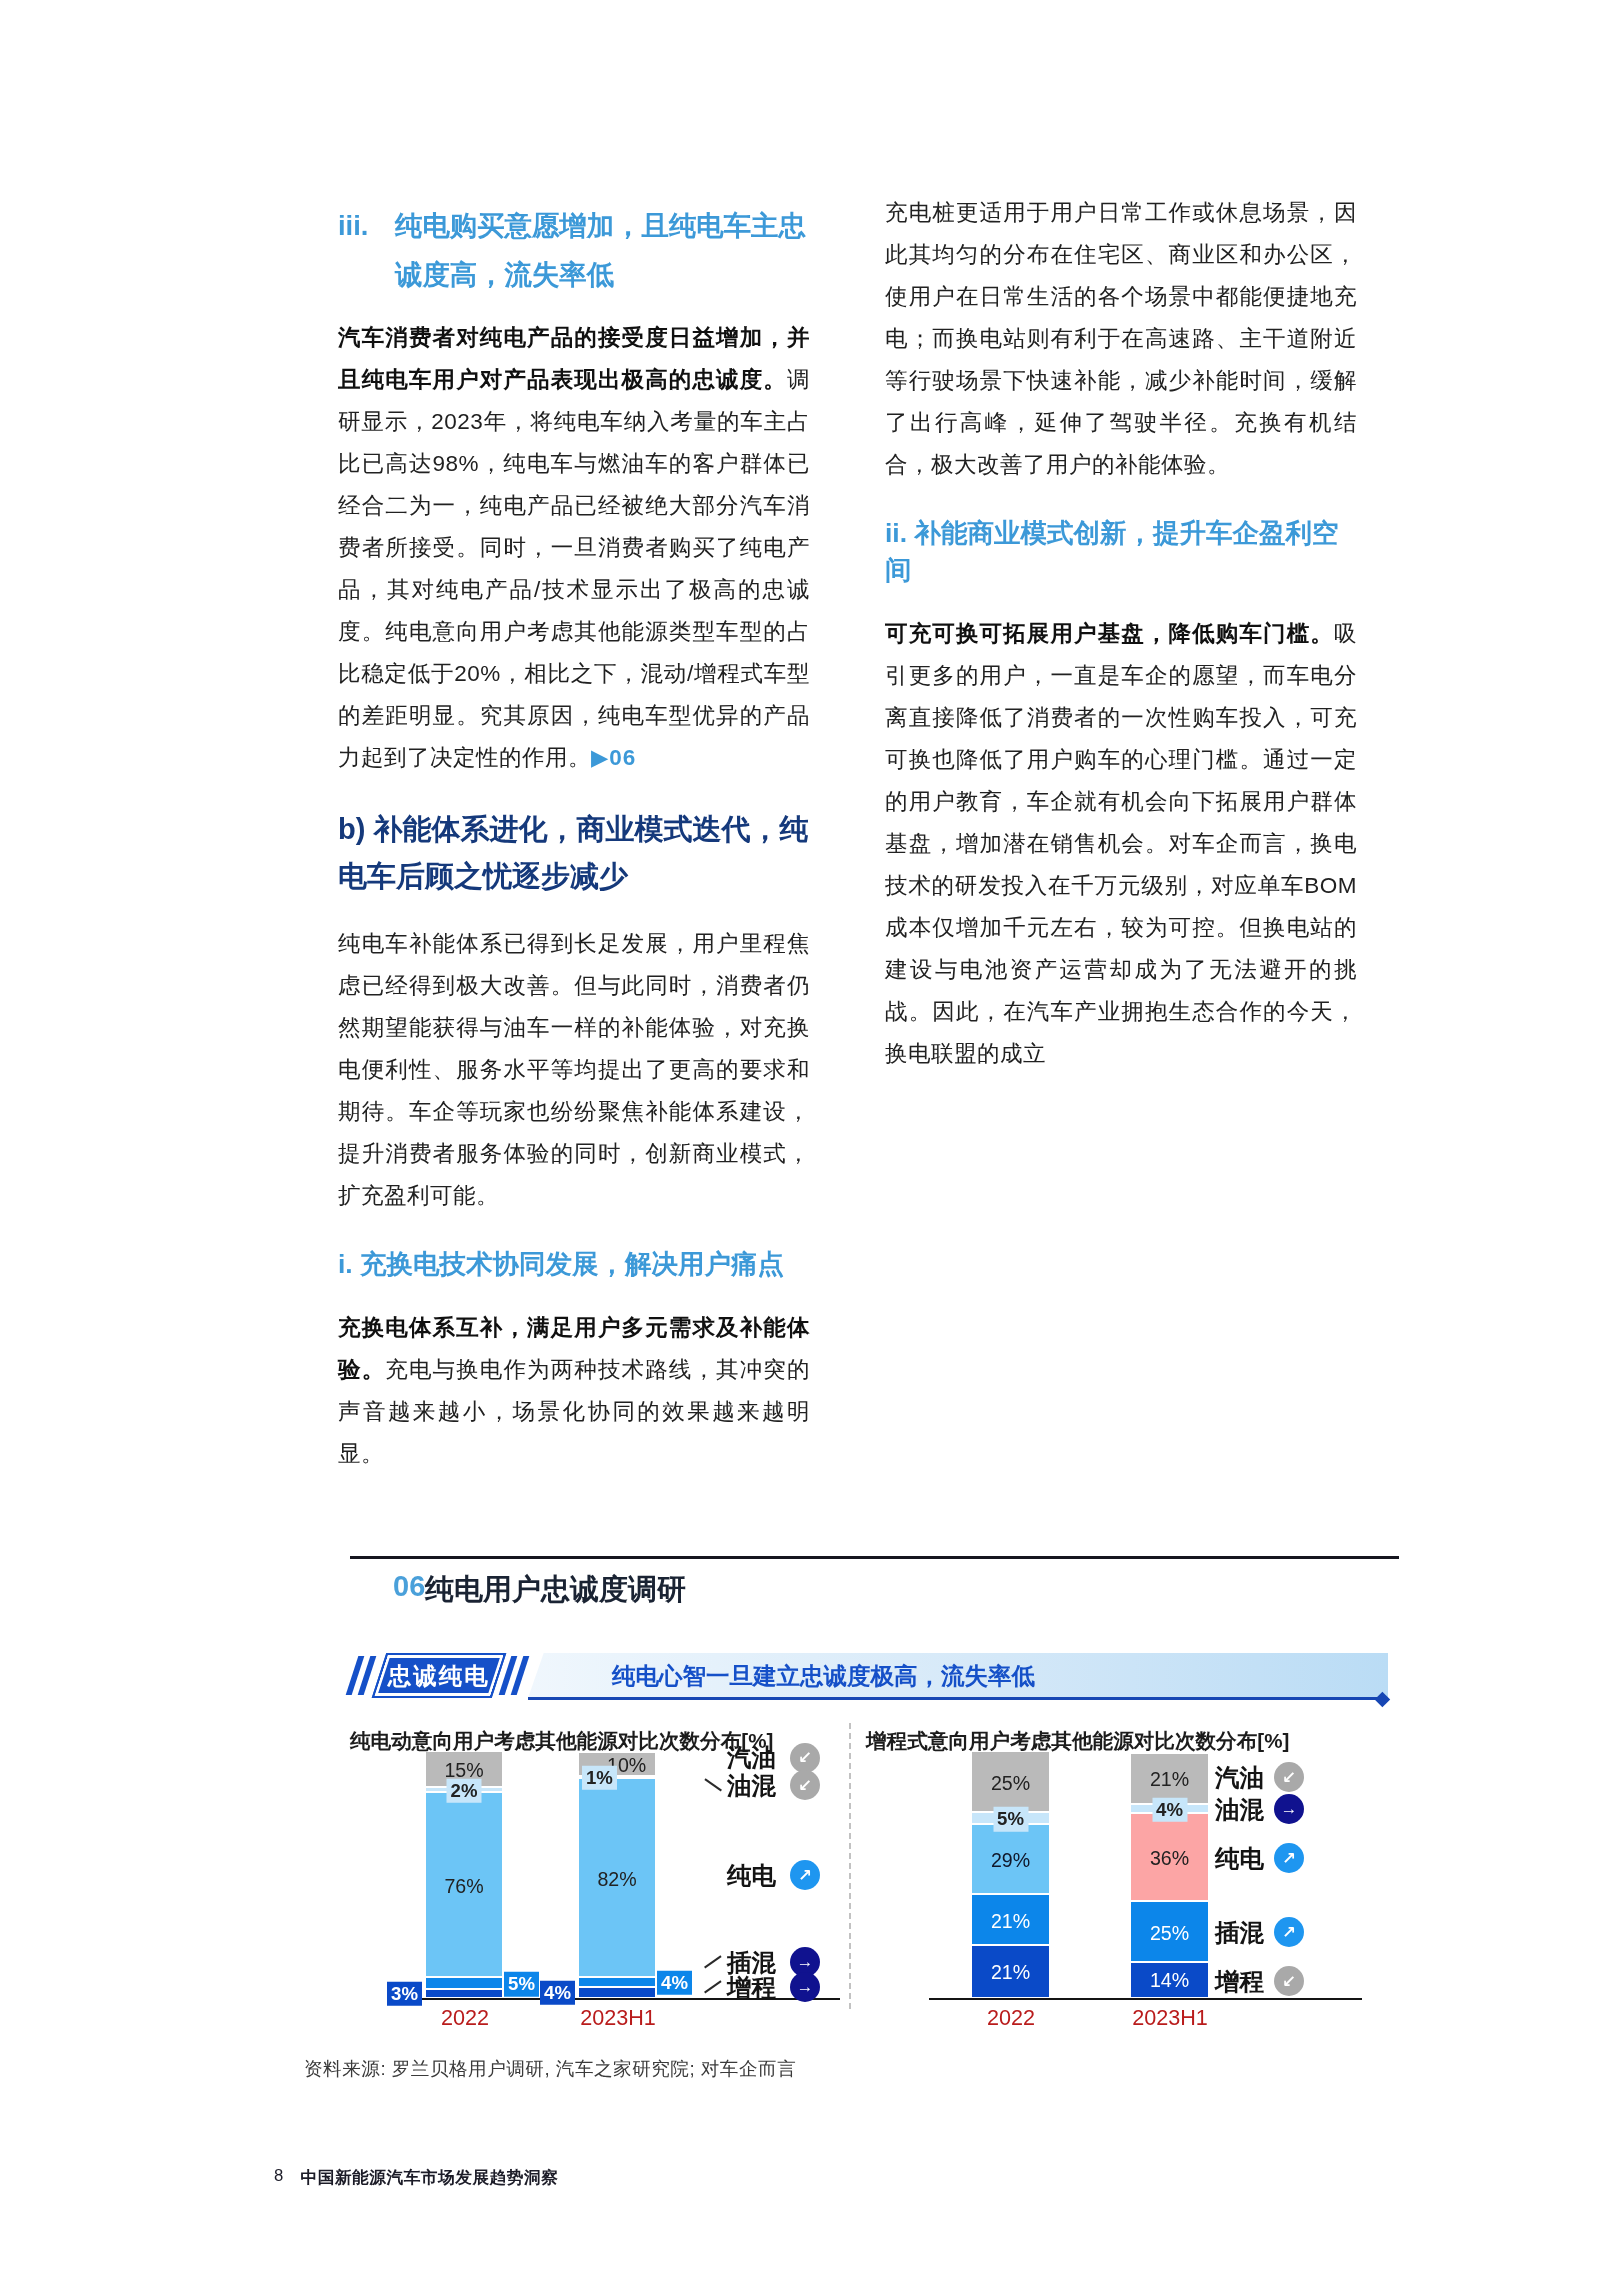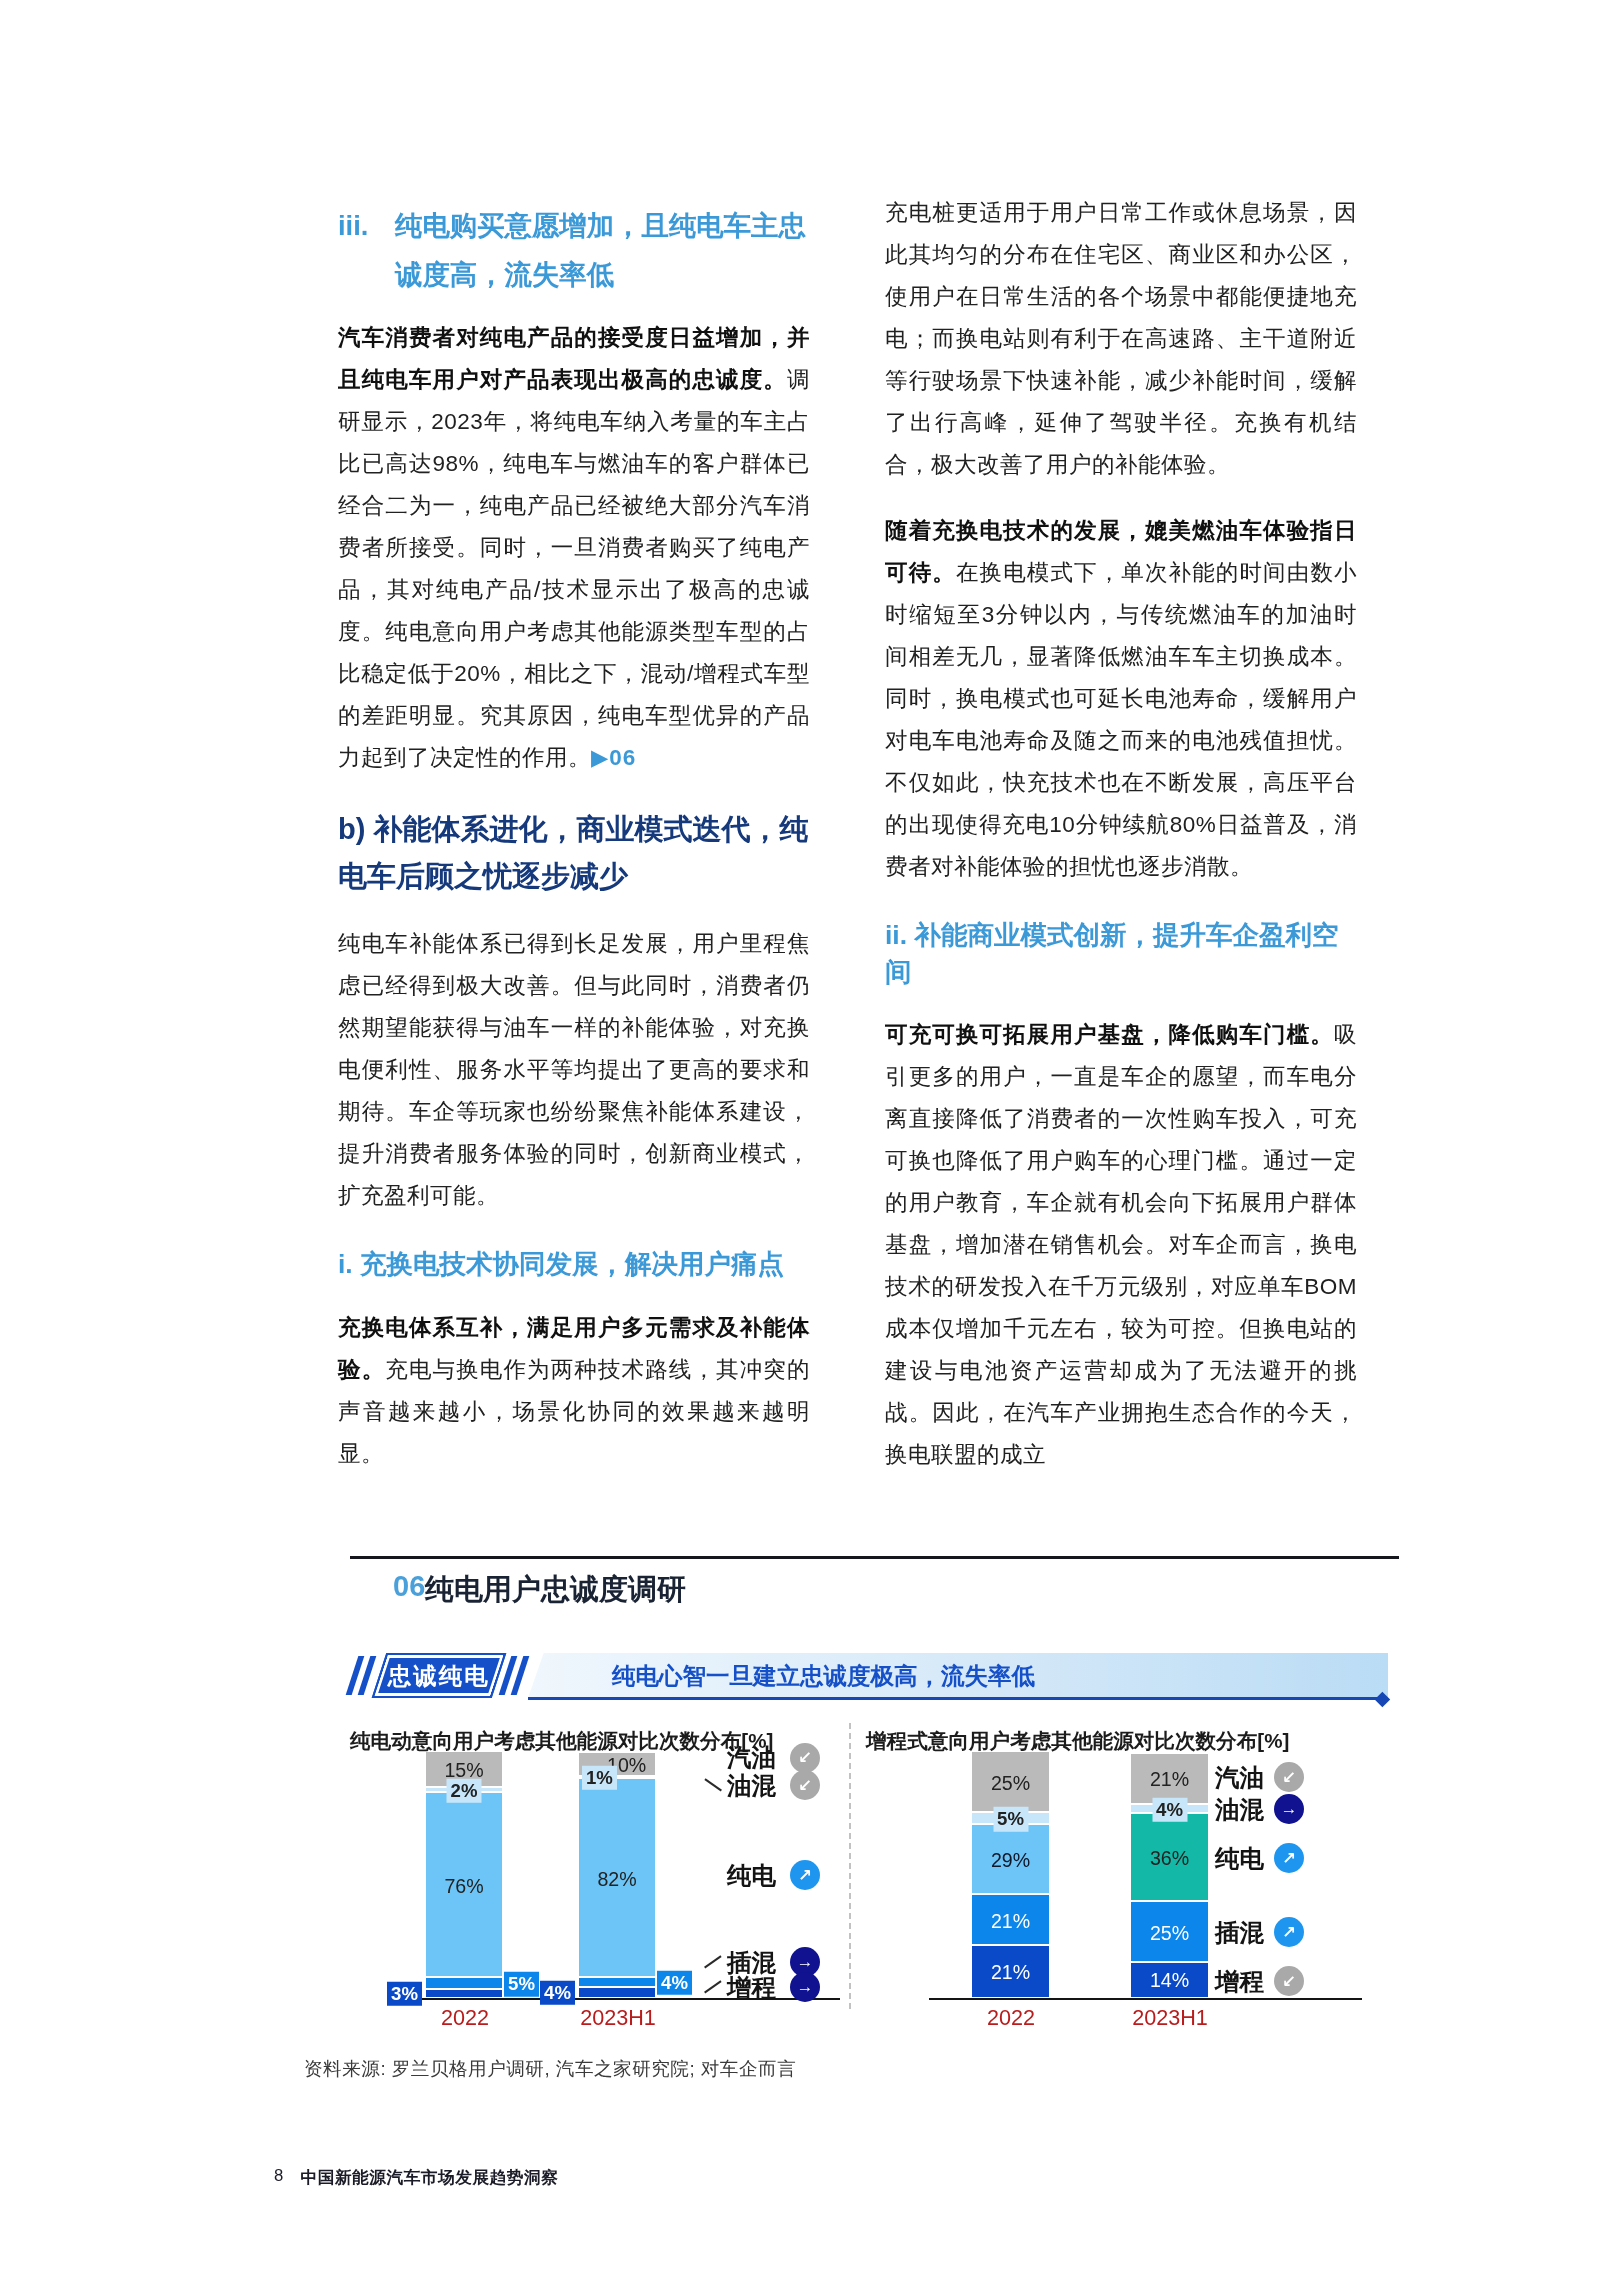--- a/index.html
+++ b/index.html
@@ -90,21 +90,20 @@
   </div>
   <p class="mt-p1"><span class="lead">汽车消费者对纯电产品的接受度日益增加，并且纯电车用户对产品表现出极高的忠诚度。</span><span>调研显示，2023年，将纯电车纳入考量的车主占比已高达98%，纯电车与燃油车的客户群体已经合二为一，纯电产品已经被绝大部分汽车消费者所接受。同时，一旦消费者购买了纯电产品，其对纯电产品/技术显示出了极高的忠诚度。纯电意向用户考虑其他能源类型车型的占比稳定低于20%，相比之下，混动/增程式车型的差距明显。究其原因，纯电车型优异的产品力起到了决定性的作用。</span><span class="ref">▶06</span></p>
   <div class="h-navy">b) 补能体系进化，商业模式迭代，纯电车后顾之忧逐步减少</div>
   <p class="mt-p">纯电车补能体系已得到长足发展，用户里程焦虑已经得到极大改善。但与此同时，消费者仍然期望能获得与油车一样的补能体验，对充换电便利性、服务水平等均提出了更高的要求和期待。车企等玩家也纷纷聚焦补能体系建设，提升消费者服务体验的同时，创新商业模式，扩充盈利可能。</p>
   <div class="h-sub">i. 充换电技术协同发展，解决用户痛点</div>
   <p class="mt-p"><span class="lead">充换电体系互补，满足用户多元需求及补能体验。</span><span>充电与换电作为两种技术路线，其冲突的声音越来越小，场景化协同的效果越来越明显。</span></p>
 </div>
 
 <div class="col col-right">
   <p>充电桩更适用于用户日常工作或休息场景，因此其均匀的分布在住宅区、商业区和办公区，使用户在日常生活的各个场景中都能便捷地充电；而换电站则有利于在高速路、主干道附近等行驶场景下快速补能，减少补能时间，缓解了出行高峰，延伸了驾驶半径。充换有机结合，极大改善了用户的补能体验。</p>
-  <p class="mt-p"><span class="lead">随着充换电技术的发展，媲美燃油车体验指日可待。</span><span>在换电模式下，单次补能的时间由数小时缩短至3分钟以内，与传统燃油车的加油时间相差无几，显著降低燃油车车主切换成本。同时，换电模式也可延长电池寿命，缓解用户对电车电池寿命及随之而来的电池残值担忧。不仅如此，快充技术也在不断发展，高压平台的出现使得充电10分钟续航80%日益普及，消费者对补能体验的担忧也逐步消散。</span></p>
   <div class="h-sub">ii. 补能商业模式创新，提升车企盈利空间</div>
   <p class="mt-p"><span class="lead">可充可换可拓展用户基盘，降低购车门槛。</span><span>吸引更多的用户，一直是车企的愿望，而车电分离直接降低了消费者的一次性购车投入，可充可换也降低了用户购车的心理门槛。通过一定的用户教育，车企就有机会向下拓展用户群体基盘，增加潜在销售机会。对车企而言，换电技术的研发投入在千万元级别，对应单车BOM成本仅增加千元左右，较为可控。但换电站的建设与电池资产运营却成为了无法避开的挑战。因此，在汽车产业拥抱生态合作的今天，换电联盟的成立</span></p>
 </div>
 
 <div class="fig-rule"></div>
 <div class="fig-no">06</div>
 <div class="fig-title">纯电用户忠诚度调研</div>
 
 <div class="banner">
   <div class="b-stripe s1"></div>
@@ -207,21 +206,21 @@
           <span class="lab-in" style="color: rgb(255, 255, 255);">21%</span>
         </div>
       </div>
       <div class="bar" style="left: 265px; width: 77px;">
         <div class="seg" style="height: 51px; background: rgb(186, 186, 186);">
           <span class="lab-in" style="color: rgb(34, 34, 34);">21%</span>
         </div>
         <div class="seg" style="height: 9.7px; background: rgb(199, 230, 250);">
           <span class="chip chip-cc" style="background: rgb(199, 230, 250); color: rgb(34, 34, 34);">4%</span>
         </div>
-        <div class="seg" style="height: 88px; background: #14b8a6;">
+        <div class="seg" style="height: 88px; background: #fca5a5;">
           <span class="lab-in" style="color: rgb(34, 34, 34);">36%</span>
         </div>
         <div class="seg" style="height: 61px; background: rgb(12, 134, 234);">
           <span class="lab-in" style="color: rgb(255, 255, 255);">25%</span>
         </div>
         <div class="seg" style="height: 34px; background: rgb(10, 74, 200);">
           <span class="lab-in" style="color: rgb(255, 255, 255);">14%</span>
         </div>
       </div>
     </div>

